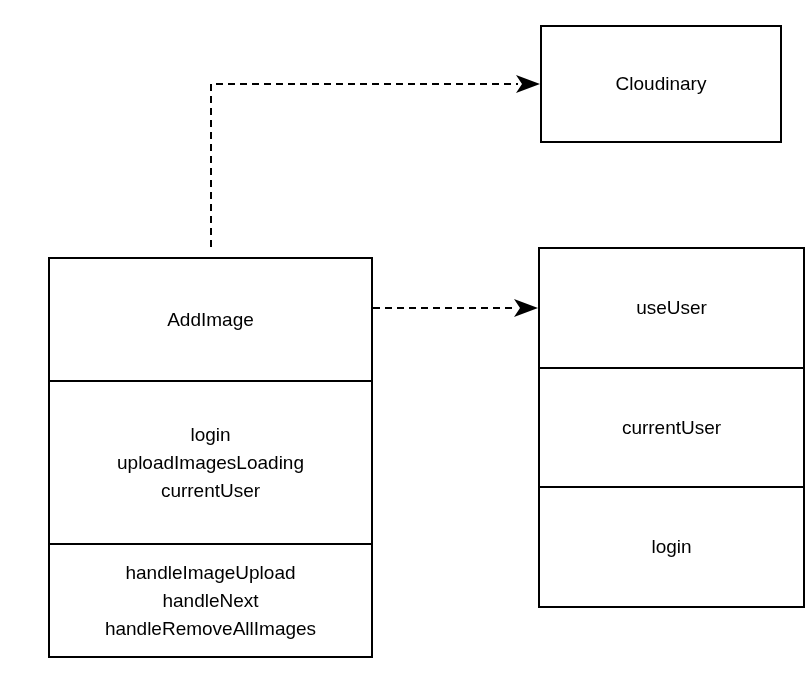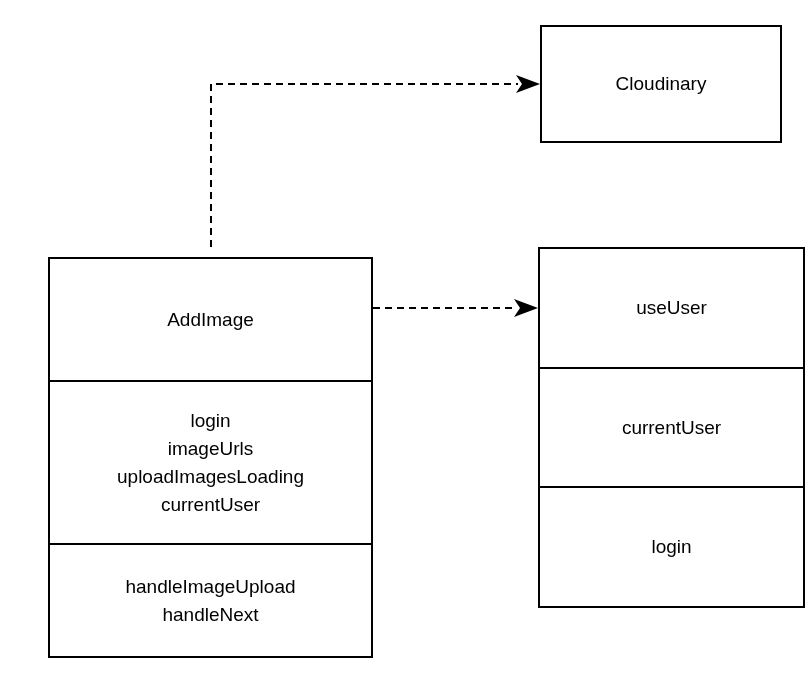--- a/index.html
+++ b/index.html
@@ -108,27 +108,27 @@
       <span class="member">Cloudinary</span>
     </div>
   </div>
 
   <div class="uml-box" id="box-addimage">
     <div class="compartment c-title">
       <span class="member">AddImage</span>
     </div>
     <div class="compartment c-attributes">
       <span class="member">login</span>
-      <span class="member">imageUrls</span>
       <span class="member">uploadImagesLoading</span>
       <span class="member">currentUser</span>
     </div>
     <div class="compartment c-methods">
       <span class="member">handleImageUpload</span>
       <span class="member">handleNext</span>
+      <span class="member">handleRemoveAllImages</span>
     </div>
   </div>
 
   <div class="uml-box" id="box-useuser">
     <div class="compartment c-title">
       <span class="member">useUser</span>
     </div>
     <div class="compartment c-state">
       <span class="member">currentUser</span>
     </div>

